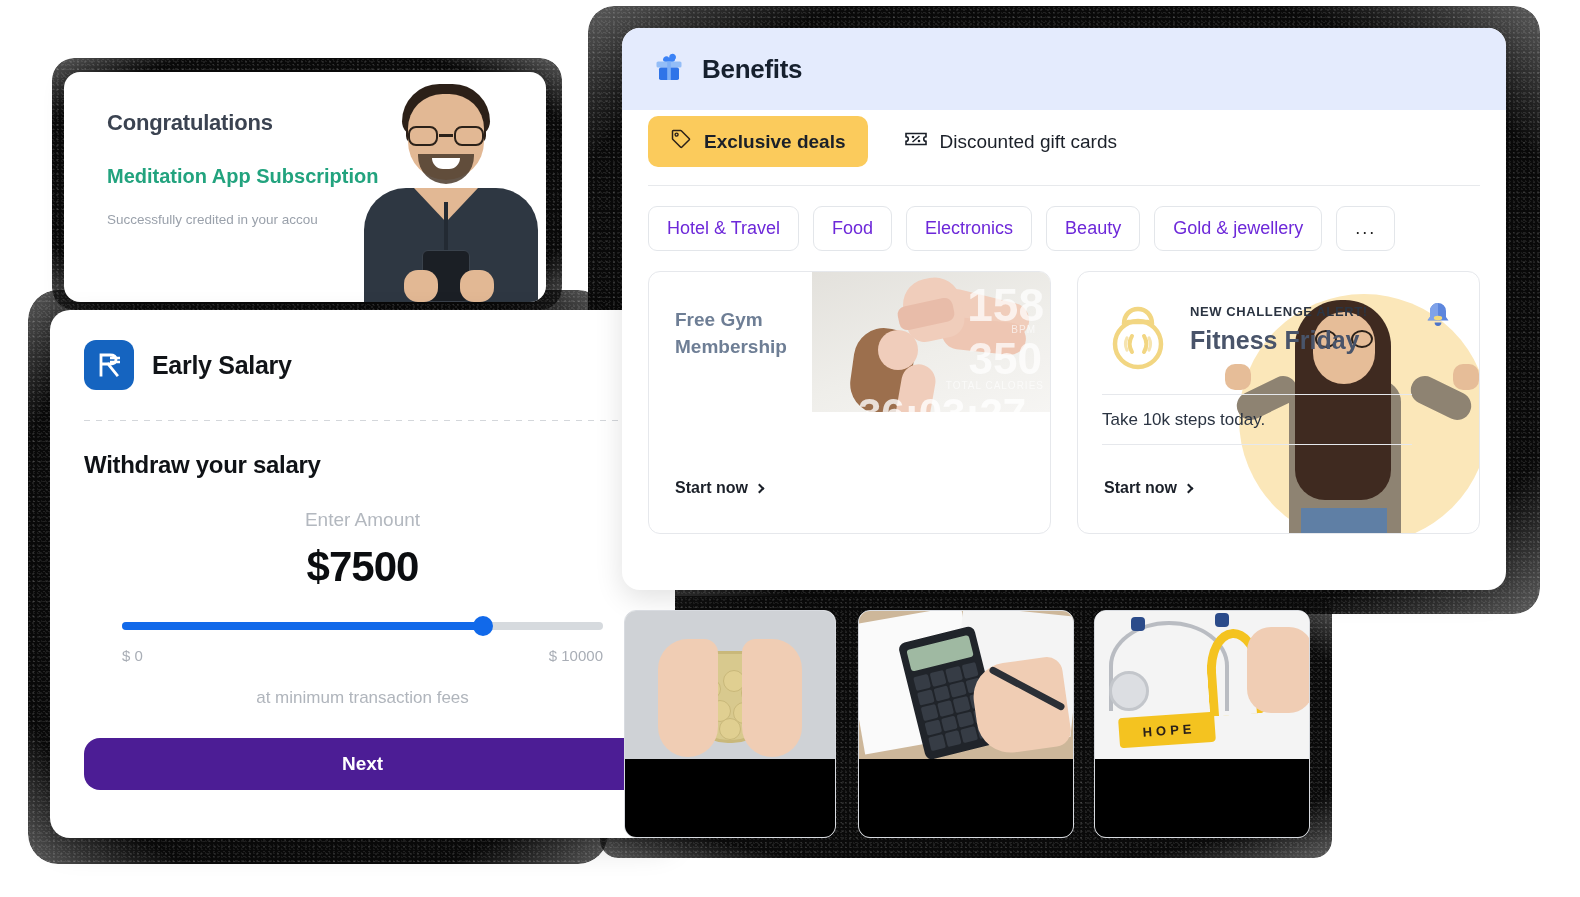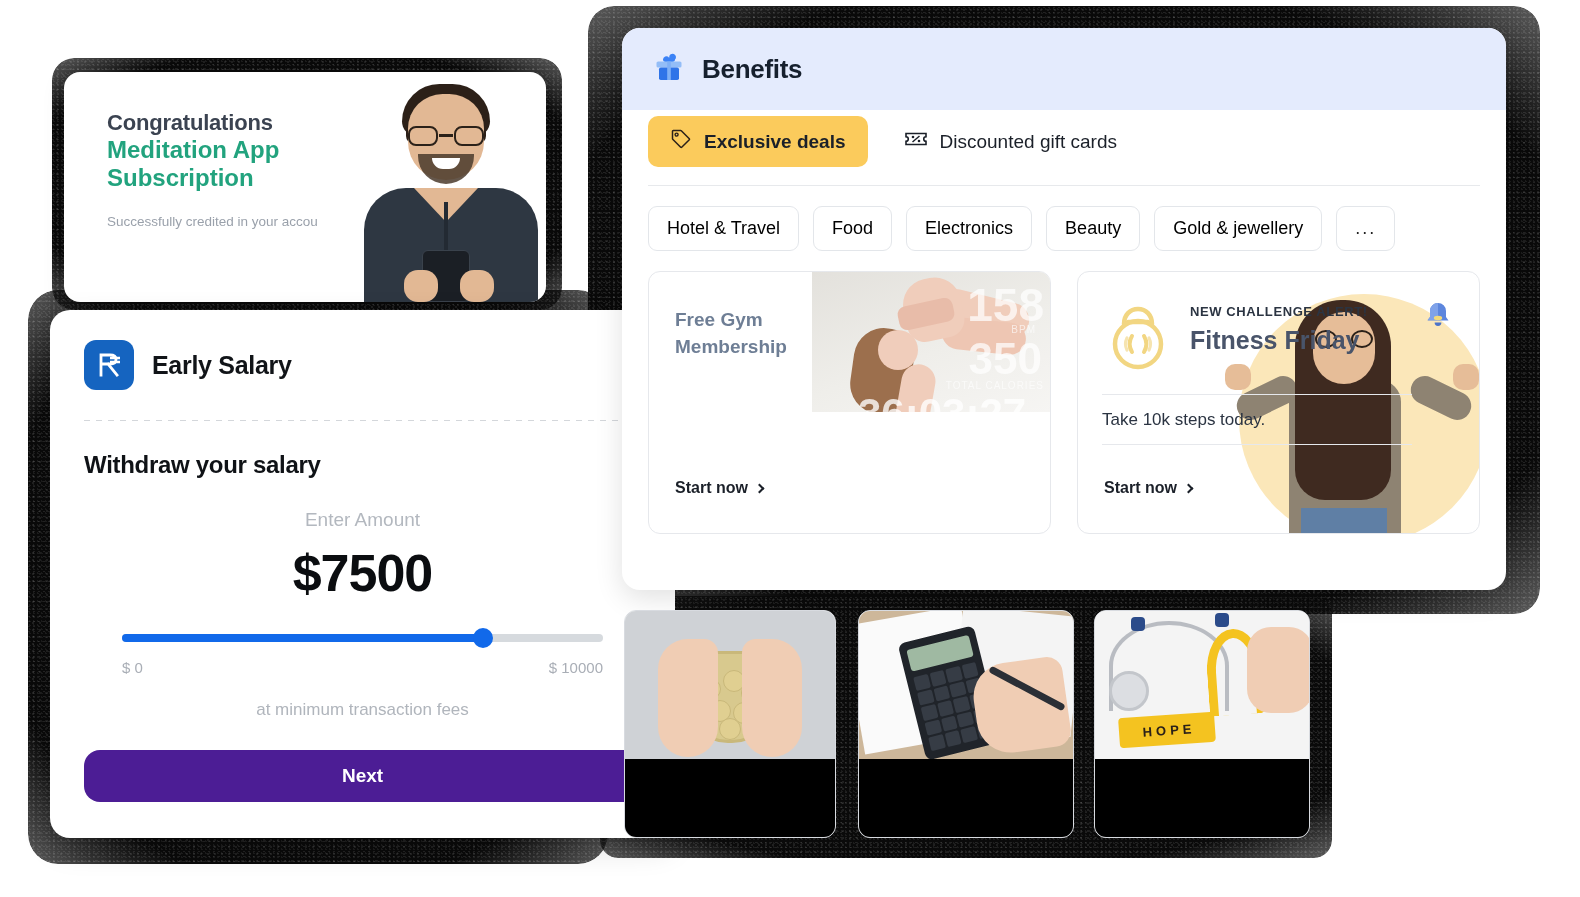--- a/index.html
+++ b/index.html
@@ -39,21 +39,21 @@
   #congrats-card {
     left: 64px; top: 72px; width: 482px; height: 230px;
     border-radius: 16px;
     box-shadow: 0 6px 22px rgba(0,0,0,.13);
   }
   #congrats-card .pad { padding: 38px 0 0 43px; width: 330px; }
   .congrats-title {
     font-size: 22px; font-weight: 700; color: #3b4351; letter-spacing: -.2px;
   }
   .congrats-sub {
-    font-size: 24px; font-weight: 700; line-height: 28px;
+    margin-top: 26px; font-size: 20px; font-weight: 700; line-height: 28px;
     color: #22a37e;
   }
   .congrats-note {
     margin-top: 22px; font-size: 13.5px; color: #9aa1ab; white-space: nowrap;
   }
   #congrats-photo {
     position: absolute; right: 0px; top: 0px; width: 190px; height: 230px;
     overflow: hidden;
   }
 
@@ -89,21 +89,21 @@
     background: #1564c0; display:flex; align-items:center; justify-content:center;
   }
   .brand-name { font-size: 25px; font-weight: 700; color: #111418; letter-spacing: -.3px; }
   .dashed {
     margin: 30px 0 0 0; height: 1px;
     background-image: linear-gradient(to right, #d4d7db 0 6px, transparent 6px 12px);
     background-size: 12px 1px;
   }
   .withdraw-title { margin-top: 30px; font-size: 24px; font-weight: 700; color:#0f1216; letter-spacing:-.3px; }
   .enter-amount { margin-top: 30px; text-align:center; font-size:19px; color:#b3b8bf; }
-  .amount { margin-top: 12px; text-align:center; font-size:52px; font-weight:700; color:#0b0d10; letter-spacing:-1px; }
+  .amount { margin-top: 12px; text-align:center; font-size:42px; font-weight:700; color:#0b0d10; letter-spacing:-1px; }
 
   .slider-wrap { margin-top: 24px; position: relative; height: 22px; }
   .track { position:absolute; left:38px; right:38px; top:7px; height:8px; border-radius:6px; background:#d6dade; }
   .track-fill { position:absolute; left:0; top:0; height:8px; border-radius:6px; background:#1169ea; width:76.5%; }
   .thumb { position:absolute; top:-6px; left:76.5%; width:20px; height:20px; margin-left:-10px; border-radius:50%; background:#1169ea; }
   .range-row { margin-top: 10px; display:flex; justify-content:space-between; padding: 0 38px; font-size:15px; color:#a9aeb6; }
   .fees { margin-top: 24px; text-align:center; font-size:17px; color:#b0b5bc; }
   .next-btn {
     margin-top: 30px; height: 52px; border-radius: 10px; background:#09a97a;
     color:#fff; font-size:19px; font-weight:700; display:flex; align-items:center; justify-content:center;
@@ -125,21 +125,21 @@
     display:flex; align-items:center; gap:12px; padding: 12px 22px; border-radius: 10px;
     font-size: 19px; color:#1b2029; cursor:pointer; border:none; background:transparent;
     font-family:"Liberation Sans", sans-serif;
   }
   .tab.active { background:#fbcb5c; font-weight:700; }
   .tab-divider { margin: 18px 26px 0 26px; height:1px; background:#e7e9ec; }
 
   .chips { display:flex; gap: 14px; padding: 20px 0 0 26px; }
   .chip {
     border: 1px solid #e3e6ea; border-radius: 9px; background:#fff;
-    padding: 11px 18px; font-size: 18px; color:#000000; white-space:nowrap; cursor:pointer;
+    padding: 11px 18px; font-size: 18px; color:#6d28d9; white-space:nowrap; cursor:pointer;
     font-family:"Liberation Sans", sans-serif;
   }
   .chip.dots { padding: 11px 18px; letter-spacing: 2px; color:#222; }
 
   .deal-grid { display:flex; gap: 26px; padding: 20px 26px 0 26px; }
   .deal-card {
     flex: 1; height: 263px; border:1px solid #e6e8ec; border-radius: 12px;
     position: relative; overflow:hidden; background:#fff;
   }
 

